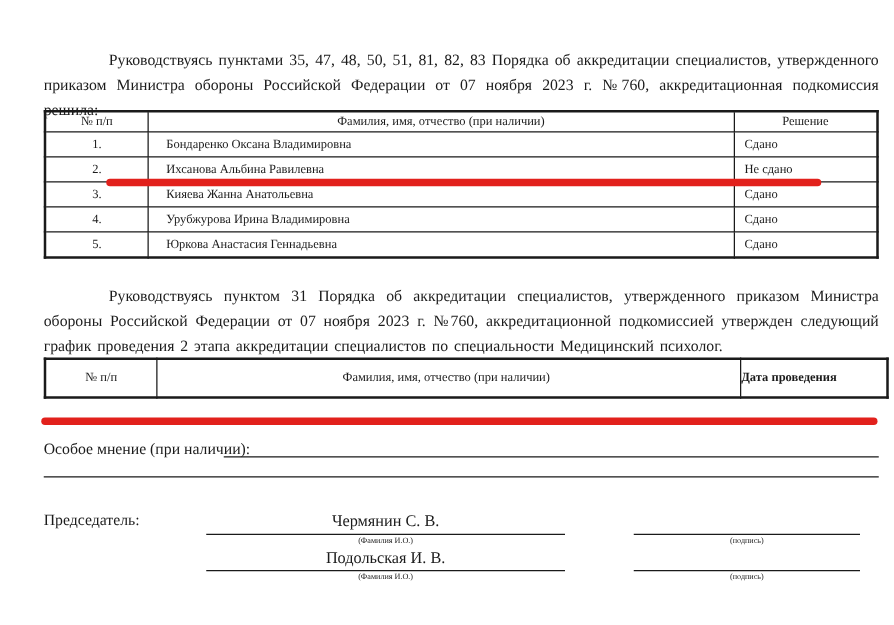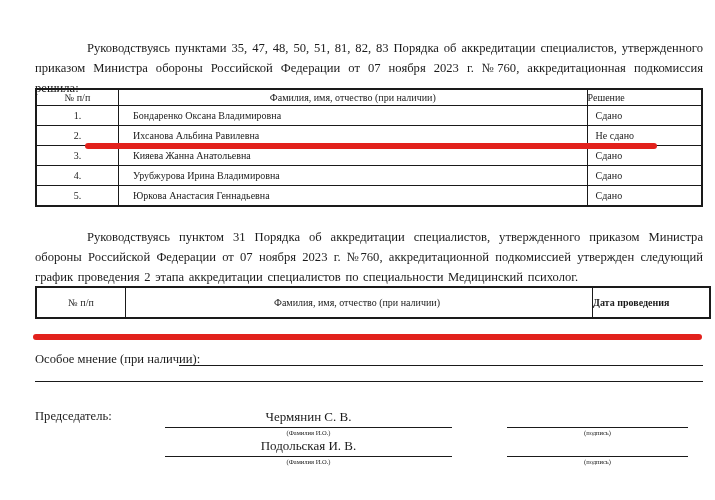--- a/index.html
+++ b/index.html
@@ -40,21 +40,21 @@
 
 <div class="page">
 
   <p class="para" style="top:26px;margin-top:12px;">Руководствуясь пунктами 35, 47, 48, 50, 51, 81, 82, 83 Порядка об аккредитации специалистов, утвержденного приказом Министра обороны Российской Федерации от 07 ноября 2023 г. №760, аккредитационная подкомиссия решила:</p>
 
   <table class="doc-table t1" style="top:88px;">
     <thead>
       <tr>
         <th class="c-num">№ п/п</th>
         <th class="c-name" style="text-align:center;padding-left:0 !important;">Фамилия, имя, отчество (при наличии)</th>
-        <th class="c-dec" style="text-align:left;padding-left:0 !important;">Решение</th>
+        <th class="c-dec" style="text-align:center;padding-left:0 !important;">Решение</th>
       </tr>
     </thead>
     <tbody>
 
         <tr>
           <td class="c-num">1.</td>
           <td class="c-name">Бондаренко Оксана Владимировна</td>
           <td class="c-dec">Сдано</td>
         </tr>
 

